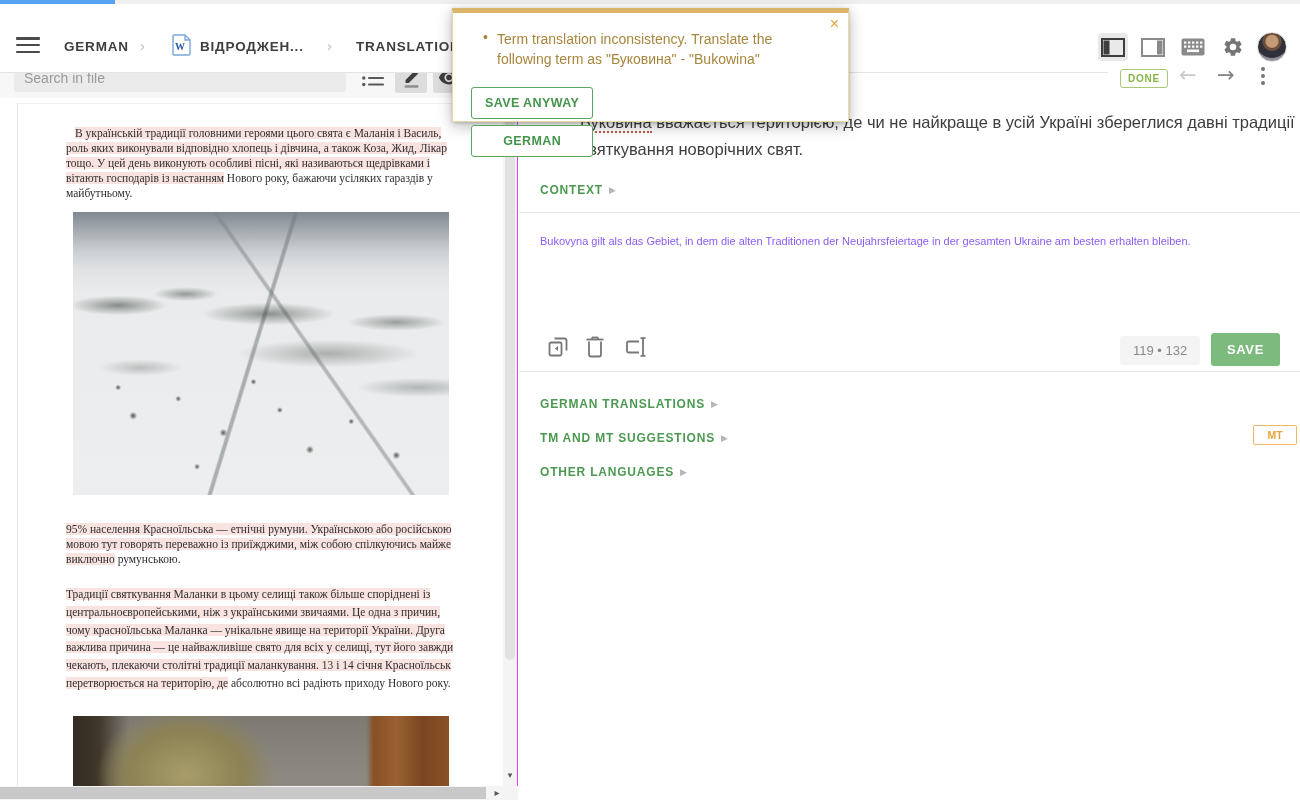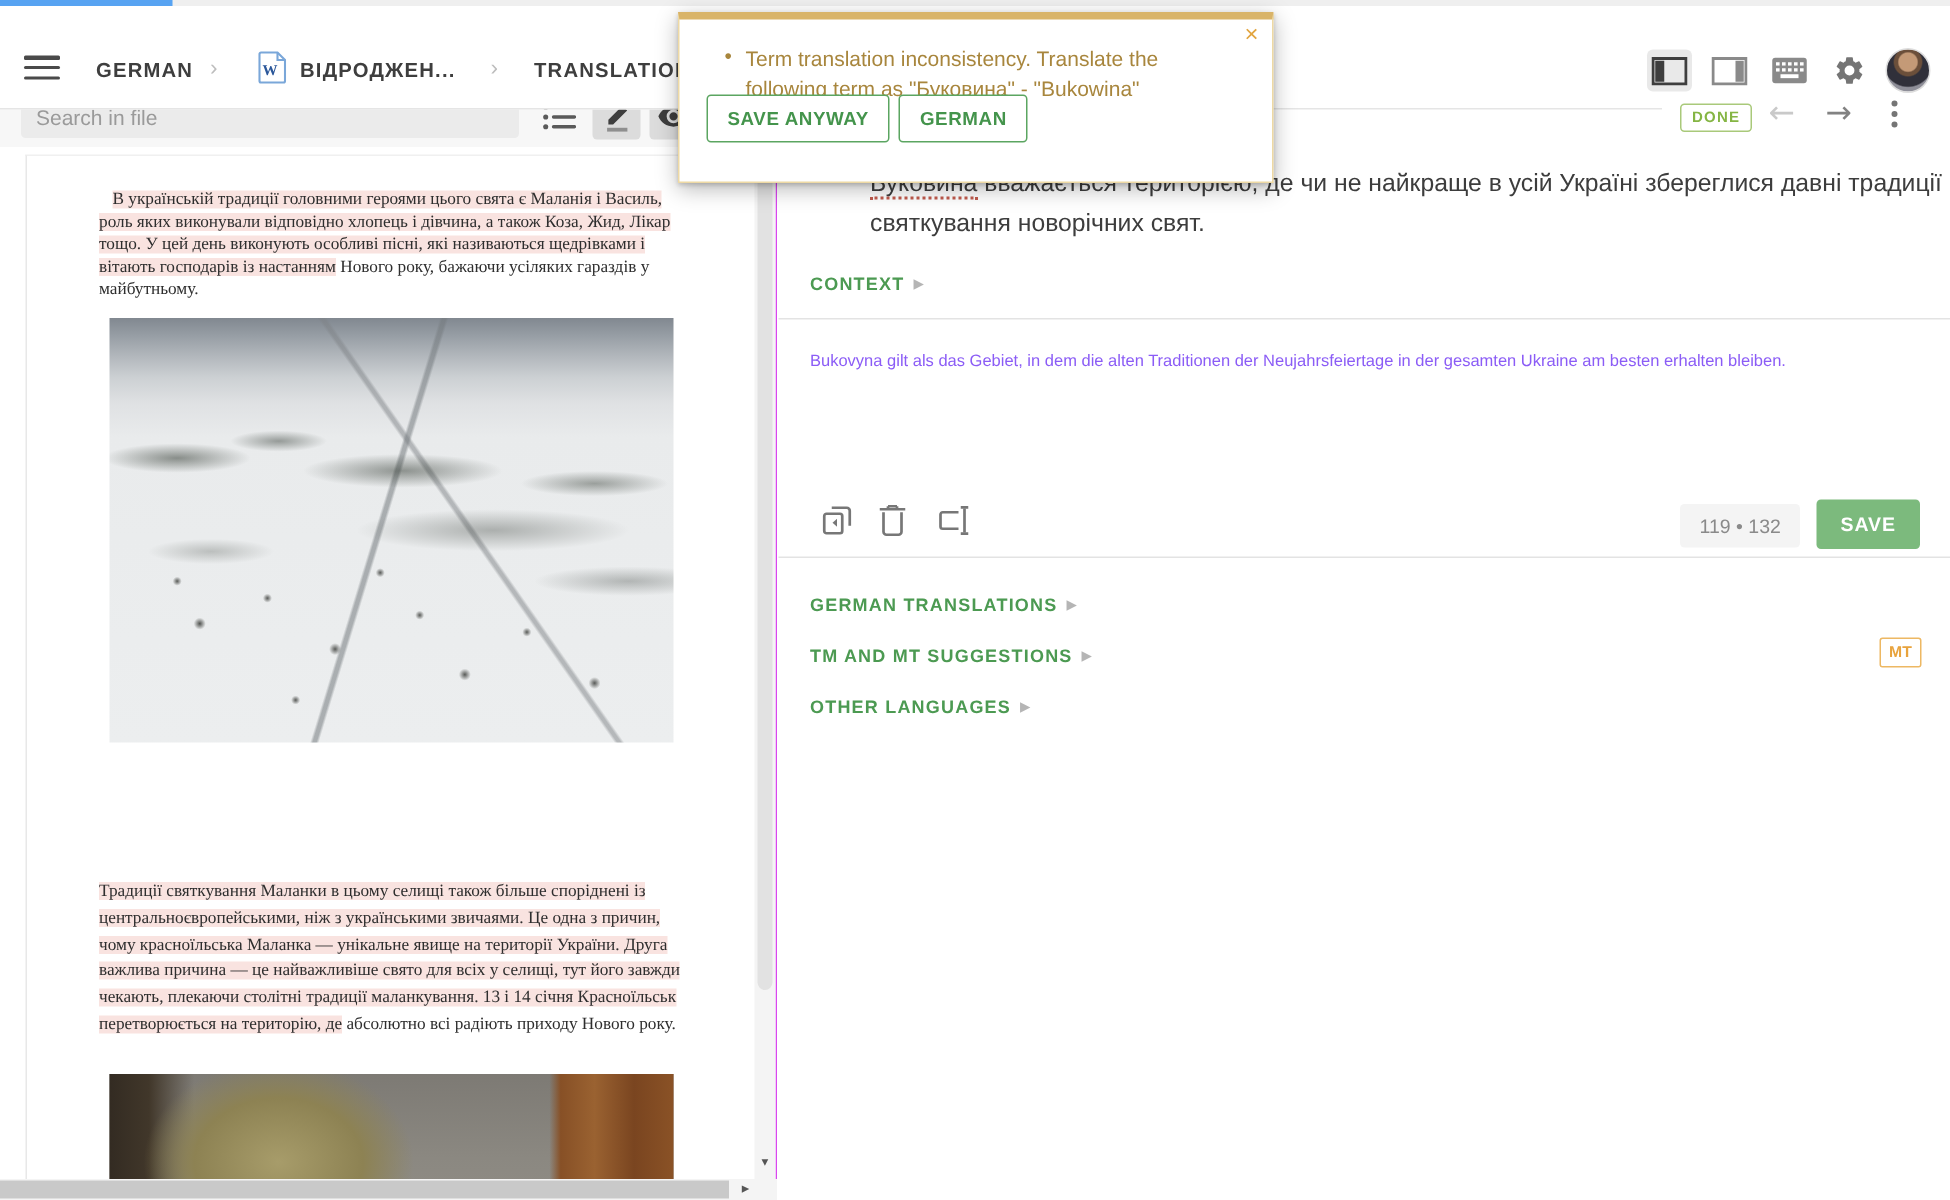--- a/index.html
+++ b/index.html
@@ -107,35 +107,35 @@
   .divider { position:absolute; left:0; width:781px; height:1px; background:#e3e3e3; }
   .translation-area { position:absolute; left:21px; top:170px; width:756px; min-height:100px;
                       font-size:11px; color:#8b5cf6; line-height:29px; cursor:text; }
   .tb-icon { position:absolute; top:278px; width:24px; height:24px; cursor:pointer; }
   .counter-pill { position:absolute; left:601px; top:279px; background:#f4f4f4; border-radius:3px;
                   color:#8a8a8a; font-size:13px; padding:7px 13px; }
   .save-btn { position:absolute; left:692px; top:276px; width:69px; height:33px; background:#7cba7d;
               color:#fff; font-weight:bold; font-size:13px; letter-spacing:.6px; border:none; border-radius:3px;
               cursor:pointer; font-family:"Liberation Sans",sans-serif; }
   .sec-row { position:absolute; left:21px; }
-  .mt-badge { position:absolute; left:734px; top:368px; width:28px; height:20px; border:1px solid #edb863;
+  .mt-badge { position:absolute; left:734px; top:368px; width:44px; height:20px; border:1px solid #edb863;
               color:#e8a33d; font-size:10.5px; font-weight:bold; text-align:center; line-height:18px;
               border-radius:2px; background:#fff; }
 
   
   .popup { position:absolute; left:452px; top:8px; width:397px; height:114px; background:#fff; z-index:10;
            border:1px solid #eed9a4; border-top:5px solid #d9b469;
            box-shadow:0 4px 14px rgba(0,0,0,.28), 0 1px 3px rgba(0,0,0,.18); }
   .popup-close { position:absolute; right:9px; top:3px; color:#e2a53f; font-size:16px; cursor:pointer; line-height:16px; }
   .popup-bullet { position:absolute; left:30px; top:16px; color:#a8863d; font-size:14px; }
   .popup-msg { position:absolute; left:44px; top:16px; width:322px; color:#a8863d; font-size:14px; line-height:20px; }
   .popup-btn { border:1px solid #5ba561; background:#fff; color:#44944c; font-weight:bold; font-size:12.5px;
                letter-spacing:.4px; padding:8px 13px; border-radius:3px; cursor:pointer;
                font-family:"Liberation Sans",sans-serif; }
-  .popup-btns { position:absolute; left:18px; top:50px; display:flex; gap:6px; }
+  .popup-btns { position:absolute; left:18px; top:74px; display:flex; gap:6px;flex-direction:column; }
 
   svg { display:block; }
 </style>
 </head>
 <body>
 
 <div class="app">
 
   <div class="topstrip">
     <div class="fill"></div>
@@ -224,20 +224,21 @@
       <div class="tool-btn grey" style="left:433px">
         <svg width="22" height="16" viewBox="0 0 24 17">
             <path fill="#3e3e3e" d="M12 .5C7 .5 2.73 3.61 1 8c1.73 4.39 6 7.5 11 7.5S21.27 12.39 23 8C21.27 3.61 17 .5 12 .5zm0 12.5a5 5 0 1 1 0-10 5 5 0 0 1 0 10zm0-8a3 3 0 1 0 0 6 3 3 0 0 0 0-6z"></path>
           </svg>
       </div>
     </div>
 
     <div class="doc-page">
       <div class="doc-par indent" style="top:22px"><span class="hl">В українській традиції головними героями цього свята є Маланія і Василь, роль яких виконували відповідно хлопець і дівчина, а також Коза, Жид, Лікар тощо. У цей день виконують особливі пісні, які називаються щедрівками і вітають господарів із настанням</span><span> Нового року, бажаючи усіляких гараздів у майбутньому.</span></div>
       <div class="doc-img doc-img1"></div>
+      <div class="doc-par" style="top:418px"><span class="hl">95% населення Красноїльська — етнічні румуни. Українською або російською мовою тут говорять переважно із приїжджими, між собою спілкуючись майже виключно</span><span> румунською.</span></div>
       <div class="doc-par loose" style="top:482px"><span class="hl">Традиції святкування Маланки в цьому селищі також більше споріднені із центральноєвропейськими, ніж з українськими звичаями. Це одна з причин, чому красноїльська Маланка — унікальне явище на території України. Друга важлива причина — це найважливіше свято для всіх у селищі, тут його завжди чекають, плекаючи столітні традиції маланкування. 13 і 14 січня Красноїльськ перетворюється на територію, де</span><span> абсолютно всі радіють приходу Нового року.</span></div>
       <div class="doc-img doc-img2"></div>
     </div>
 
     <div class="v-scroll">
       <div class="thumb"></div>
       <div class="arr">▾</div>
     </div>
     <div class="h-scroll">
       <div class="thumb"></div>

